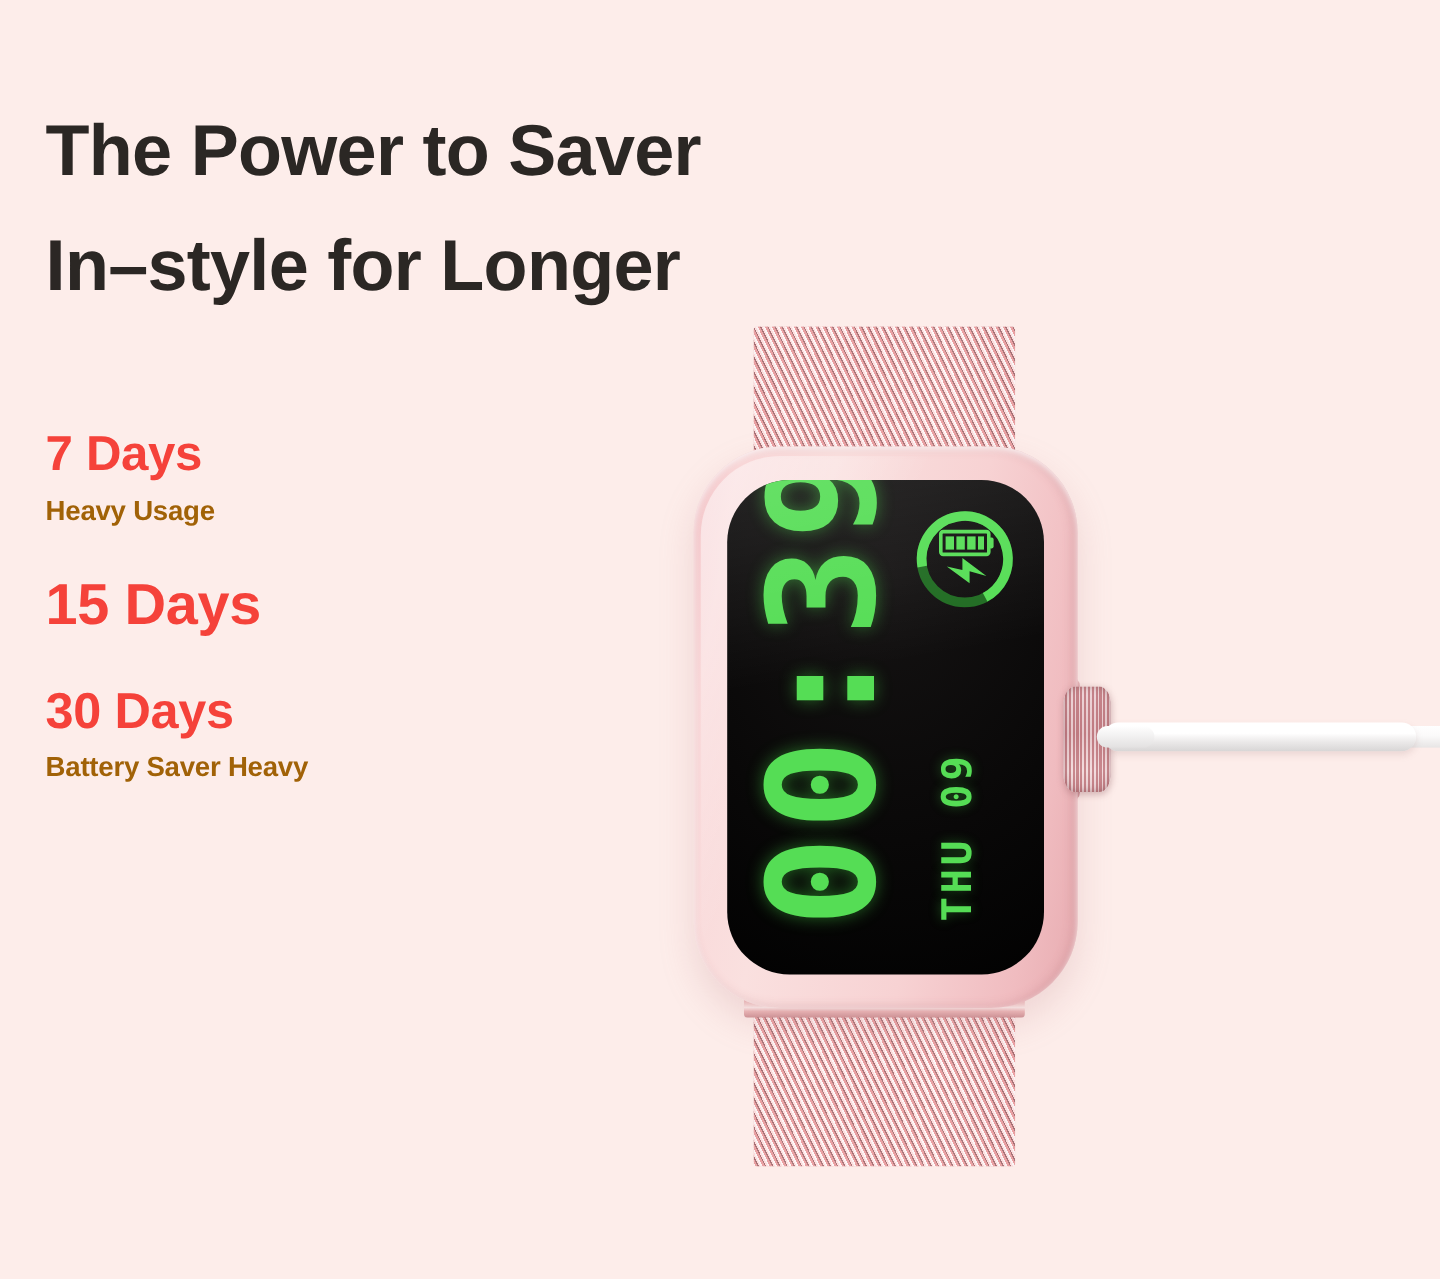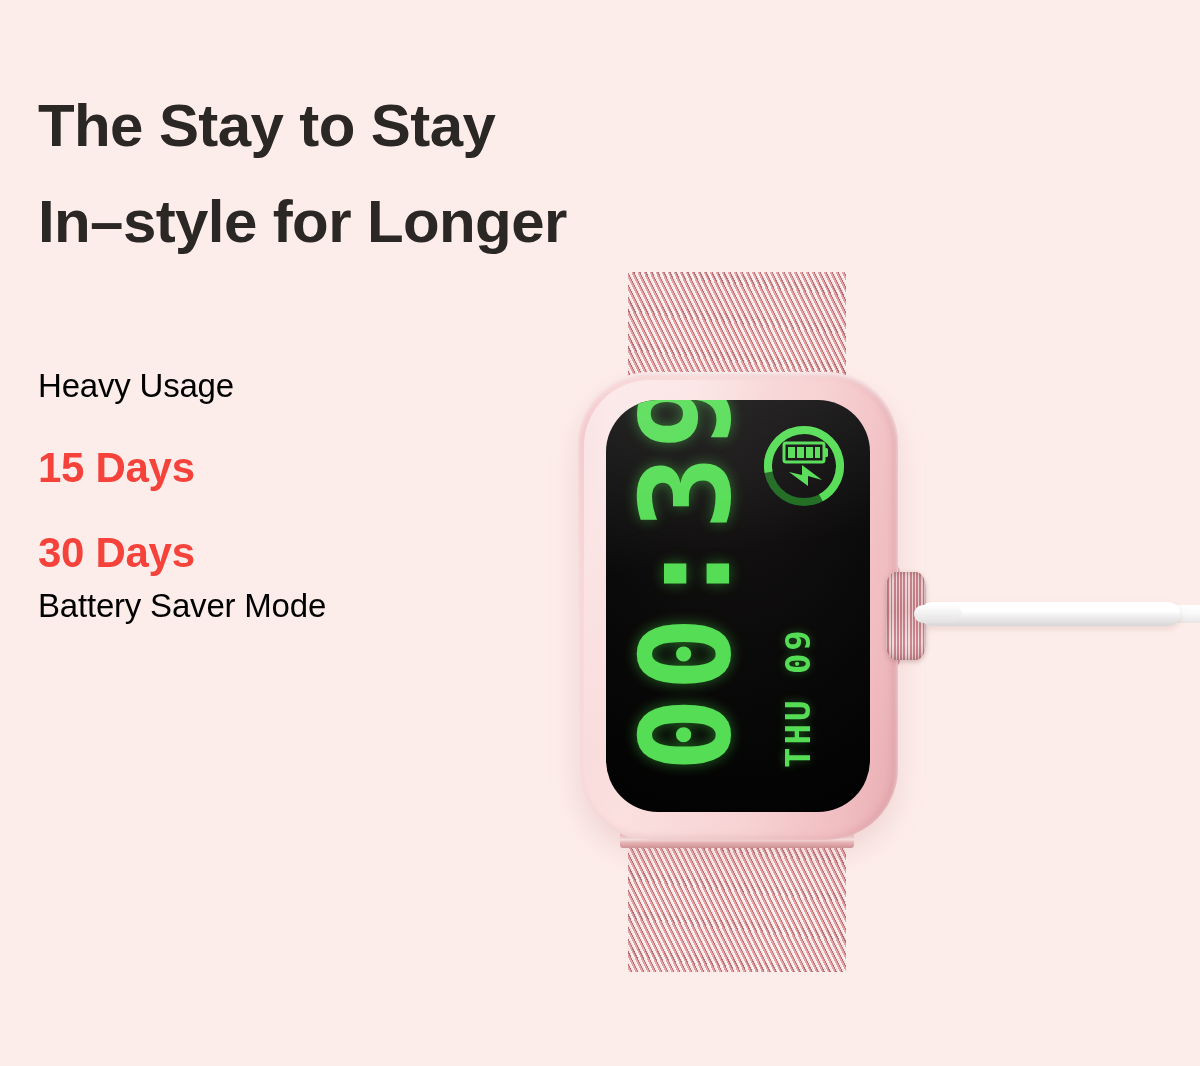--- a/index.html
+++ b/index.html
@@ -34,28 +34,28 @@
   .spec{margin-bottom:38px;}
   .spec:last-child{margin-bottom:0;}
   .spec-value{
     font-size:41px;
     font-weight:bold;
     color:#f5423a;
     line-height:1.12;
     letter-spacing:-0.3px;
   }
   .spec-label{
-    font-size:33px;
-    font-weight:normal;
-    color:#000000;
+    font-size:23px;
+    font-weight:bold;
+    color:#a16207;
     line-height:1.25;
     margin-top:9px;
     letter-spacing:-0.2px;
   }
-  .spec.s2 .spec-value{font-size:42px;}
+  .spec.s2 .spec-value{font-size:48px;}
   .spec.s3 .spec-value{font-size:42px;}
 
   
   .watch-wrap{
     position:absolute;
     left:556px; top:272px;
     width:420px; height:700px;
   }
 
   
@@ -211,37 +211,38 @@
     width:96px; height:96px;
   }
   .charge svg{display:block;}
 </style>
 </head>
 <body>
 
 <div class="stage">
 
   <h1 class="headline">
-    <span class="l1">The Stay to Stay</span>
+    <span class="l1">The Power to Saver</span>
     <span class="l2">In–style for Longer</span>
   </h1>
 
   <div class="specs">
 
     <div class="spec s1">
+      <div class="spec-value">7 Days</div>
       <div class="spec-label">Heavy Usage</div>
     </div>
 
     <div class="spec s2">
       <div class="spec-value">15 Days</div>
     </div>
 
     <div class="spec s3">
       <div class="spec-value">30 Days</div>
-      <div class="spec-label">Battery Saver Mode</div>
+      <div class="spec-label">Battery Saver Heavy</div>
     </div>
 
   </div>
 
   <div class="watch-wrap">
 
     <div class="band top"></div>
     <div class="band-edge e-top"></div>
     <div class="clasp c-top"></div>
 

